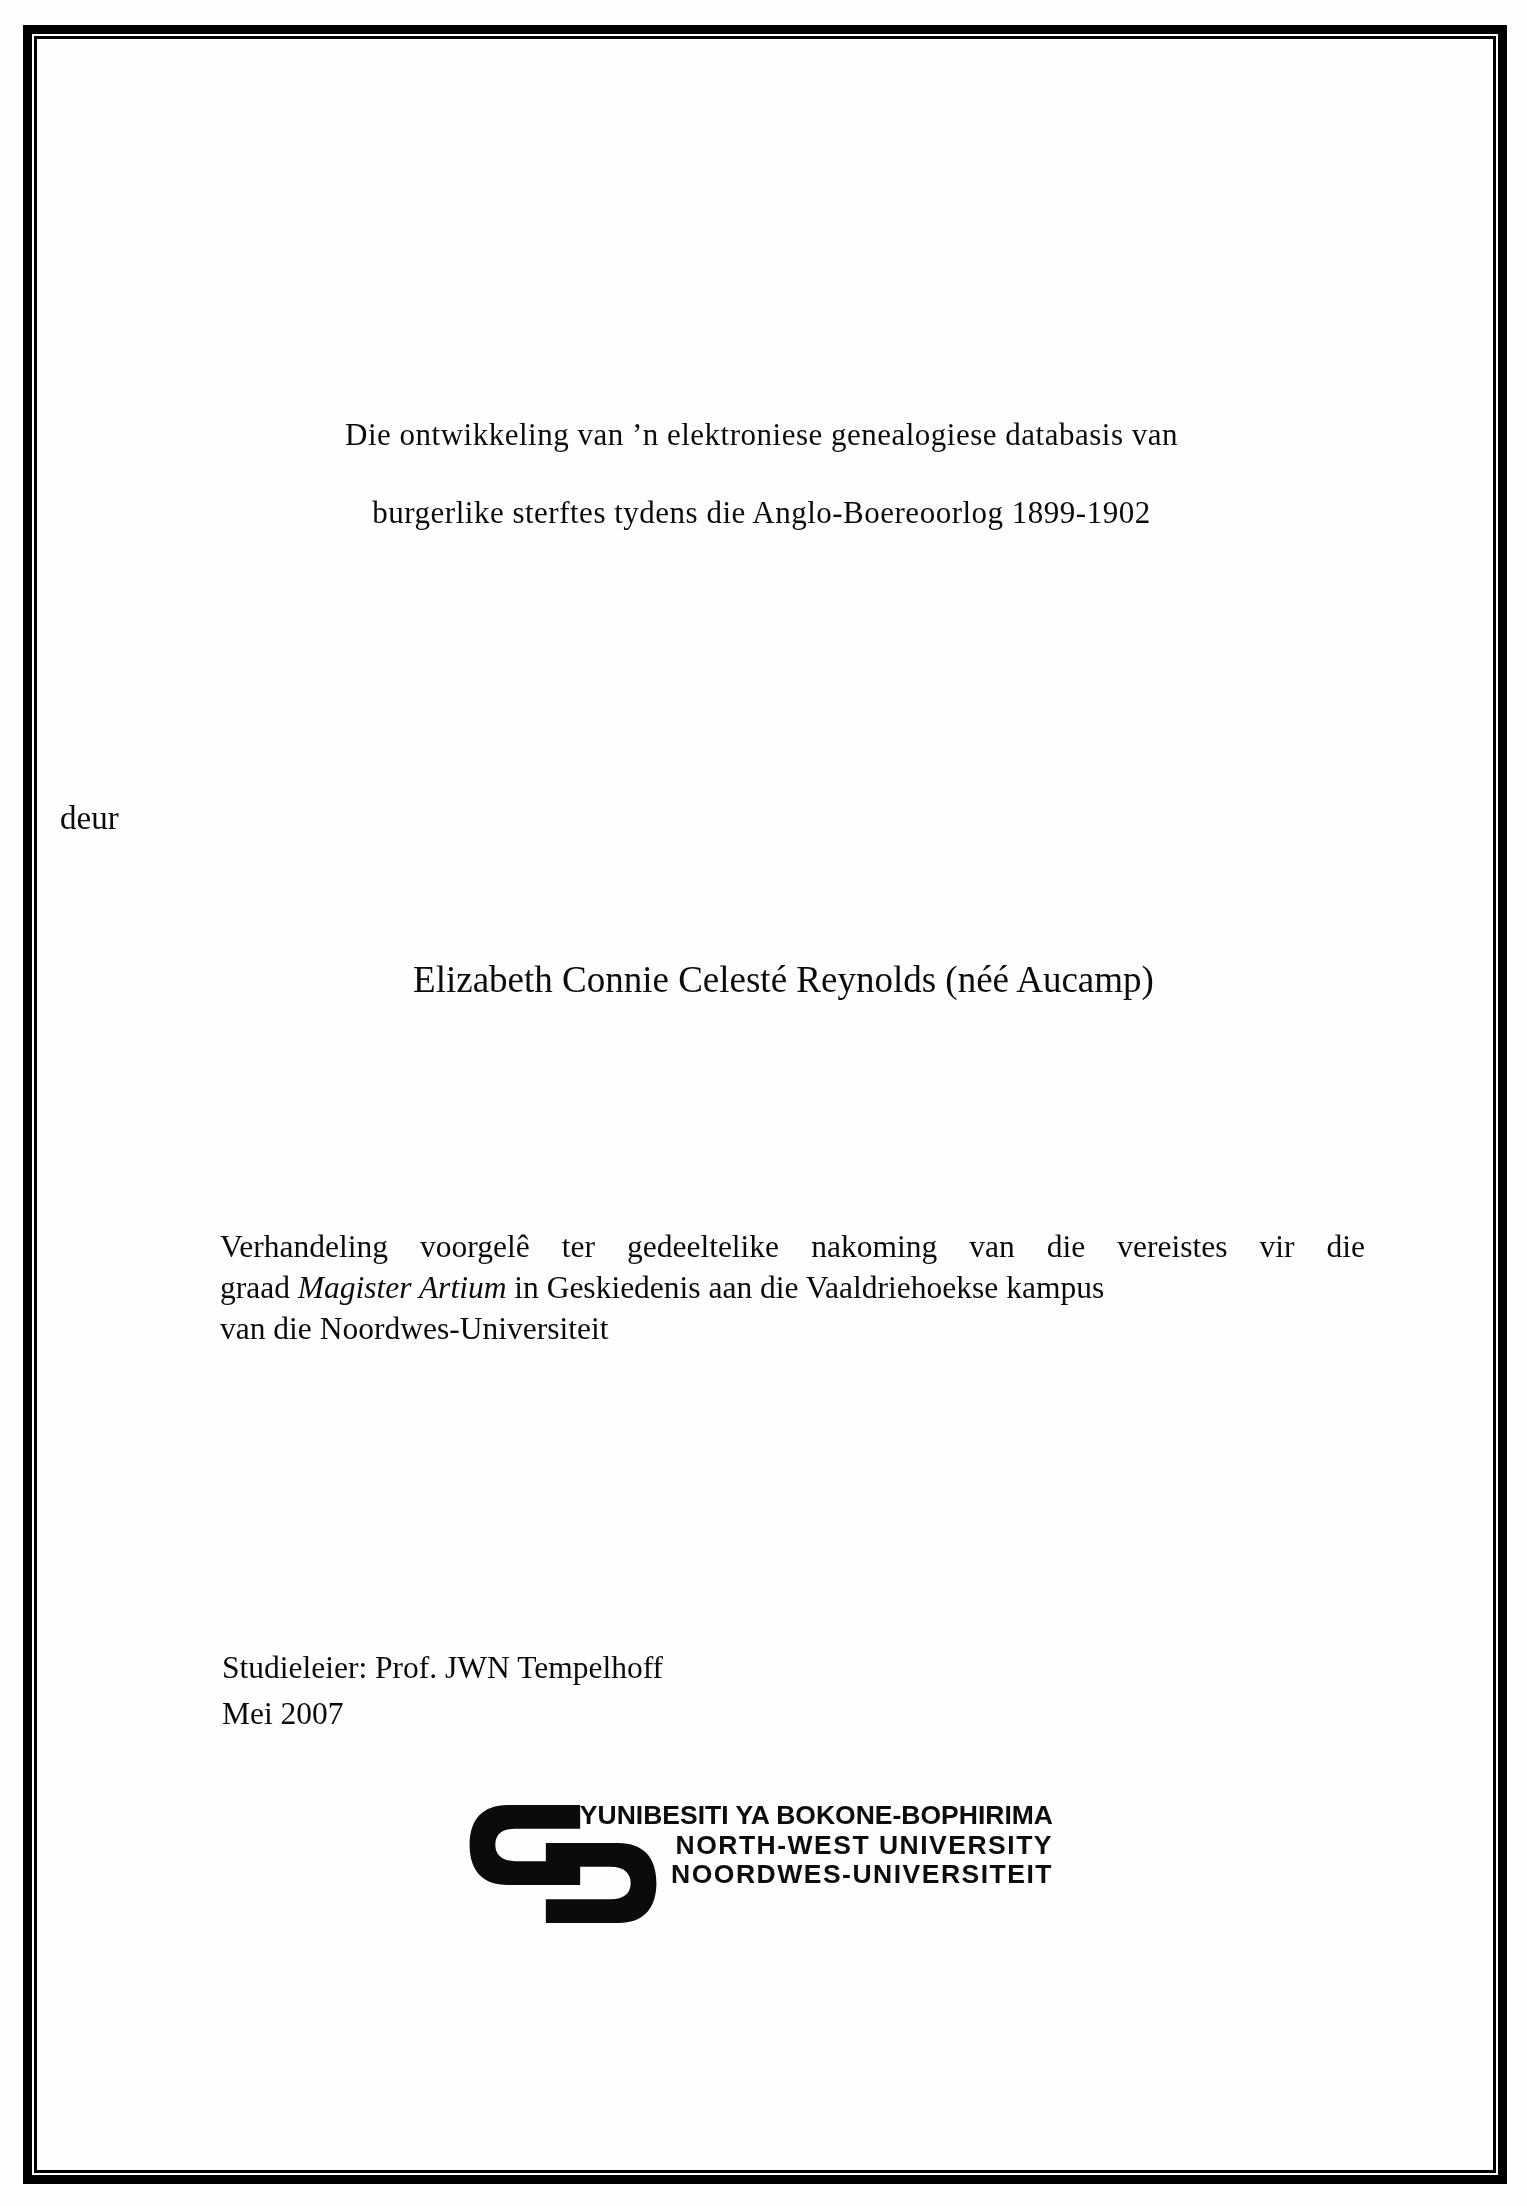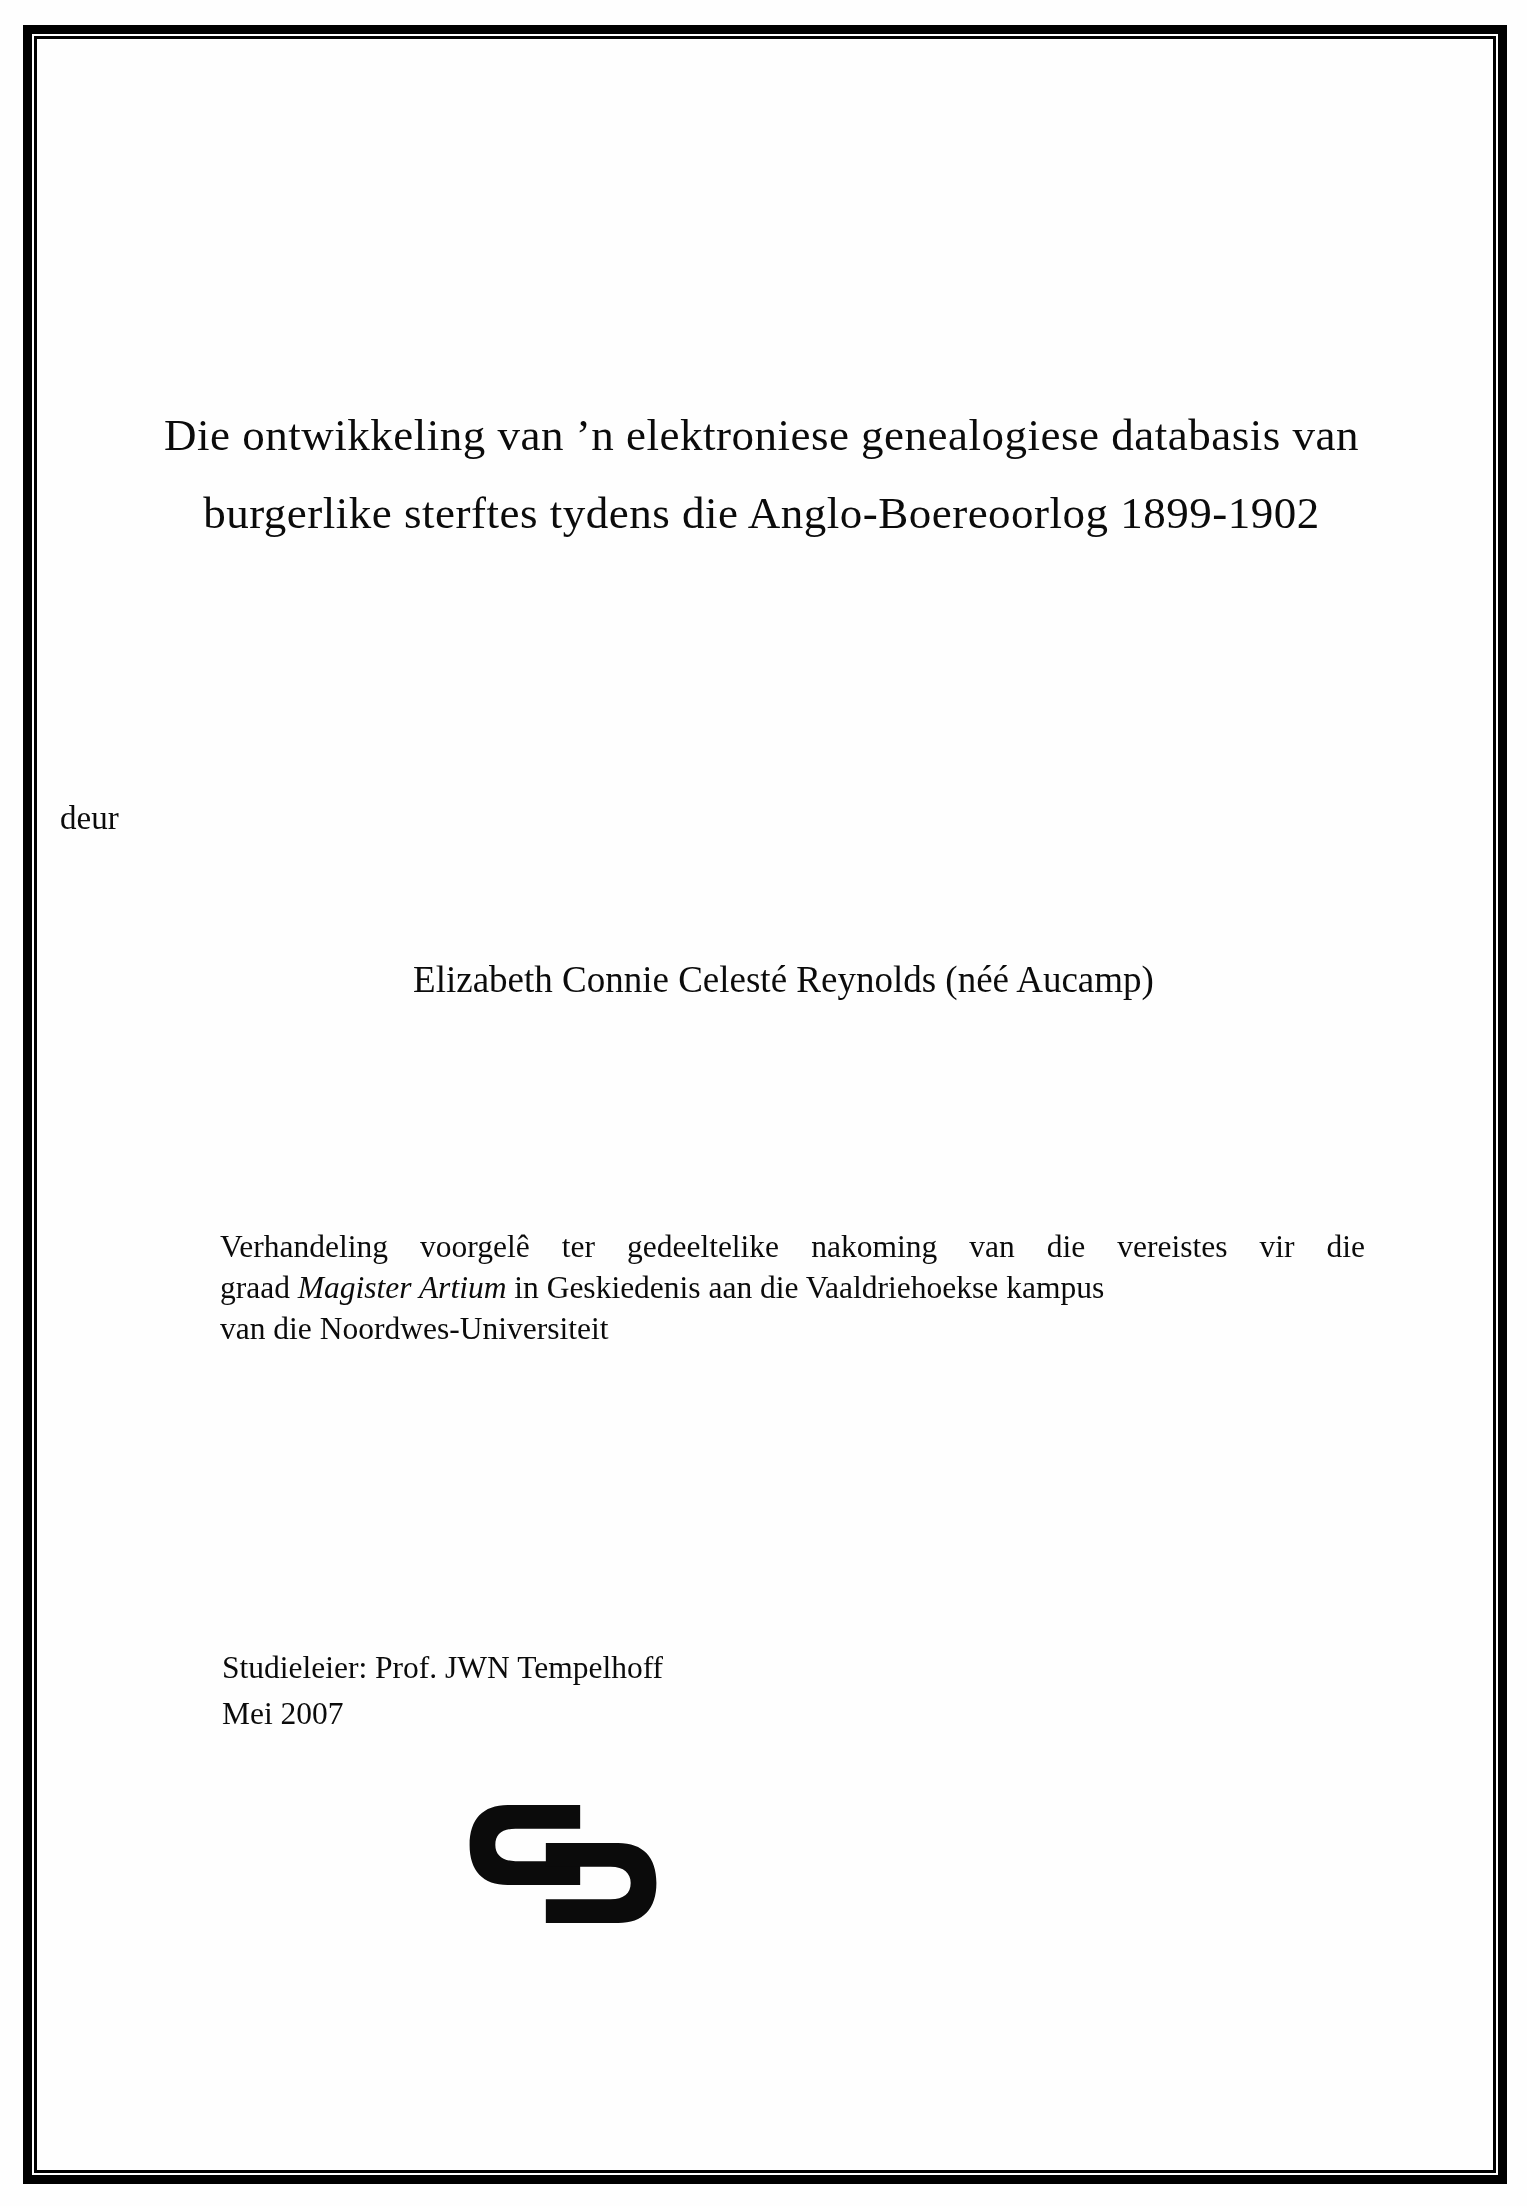--- a/index.html
+++ b/index.html
@@ -21,21 +21,21 @@
     border: 9px solid #000;
   }
   .frame-inner {
     position: absolute; inset: 2px;
     border: 3px solid #000;
   }
   .title-block {
     position: absolute;
     left: 56px; right: 60px; top: 396px;
     text-align: center;
-    font-size: 45px;
+    font-size: 31px;
     line-height: 78px;
     letter-spacing: 0.5px;
   }
   .byline {
     position: absolute;
     left: 60px; right: 30px; top: 800px;
     text-align: left;
     font-size: 33px;
   }
   .author-line {
@@ -120,13 +120,18 @@
 
 <div class="logo">
   <div class="logo-mark">
     <svg viewBox="0 0 200 128" xmlns="http://www.w3.org/2000/svg" aria-hidden="true">
       <g fill="#0b0b0b">
         <path d="M 118 2 L 42 2 C 16 2 2 17 2 44 C 2 71 16 86 42 86 L 118 86 L 118 61 L 50 61 C 36 61 29 54 29 44 C 29 33 36 27 50 27 L 118 27 Z"></path>
         <path d="M 82 126 L 158 126 C 184 126 198 111 198 84 C 198 57 184 42 158 42 L 82 42 L 82 67 L 150 67 C 164 67 171 74 171 84 C 171 95 164 101 150 101 L 82 101 Z"></path>
       </g>
     </svg>
   </div>
+  <div class="logo-text">
+    <div>YUNIBESITI YA BOKONE-BOPHIRIMA</div>
+    <div class="spaced">NORTH-WEST UNIVERSITY</div>
+    <div class="spaced">NOORDWES-UNIVERSITEIT</div>
+  </div>
 </div>
 
 </body></html>

